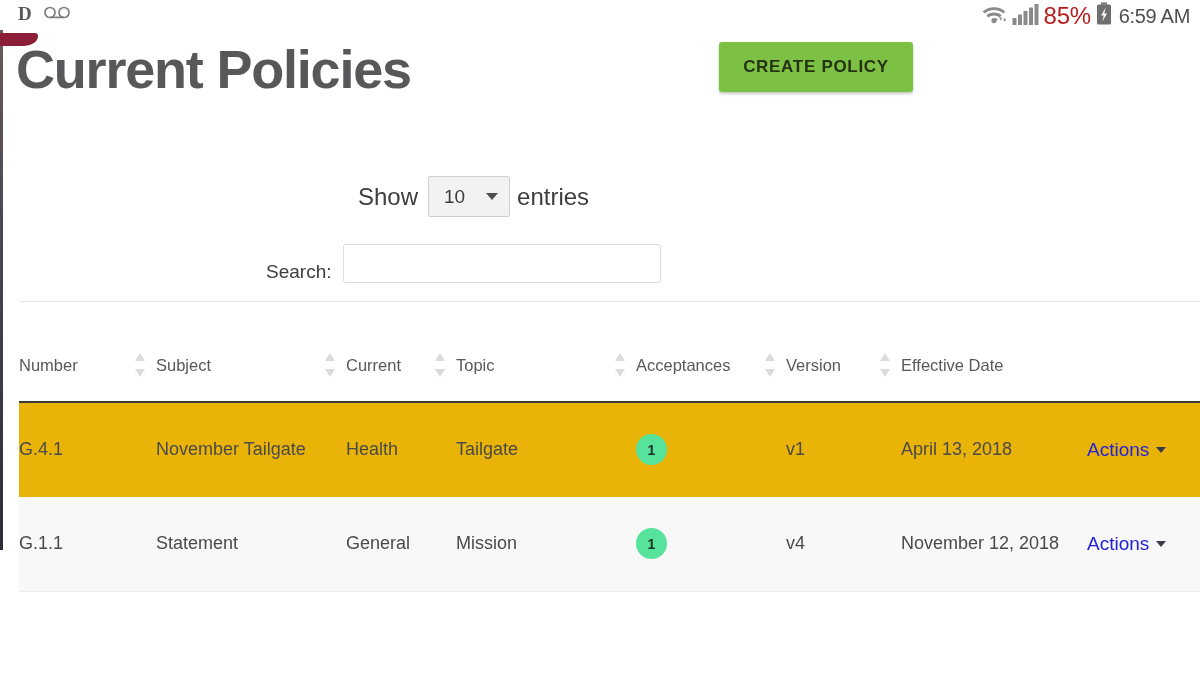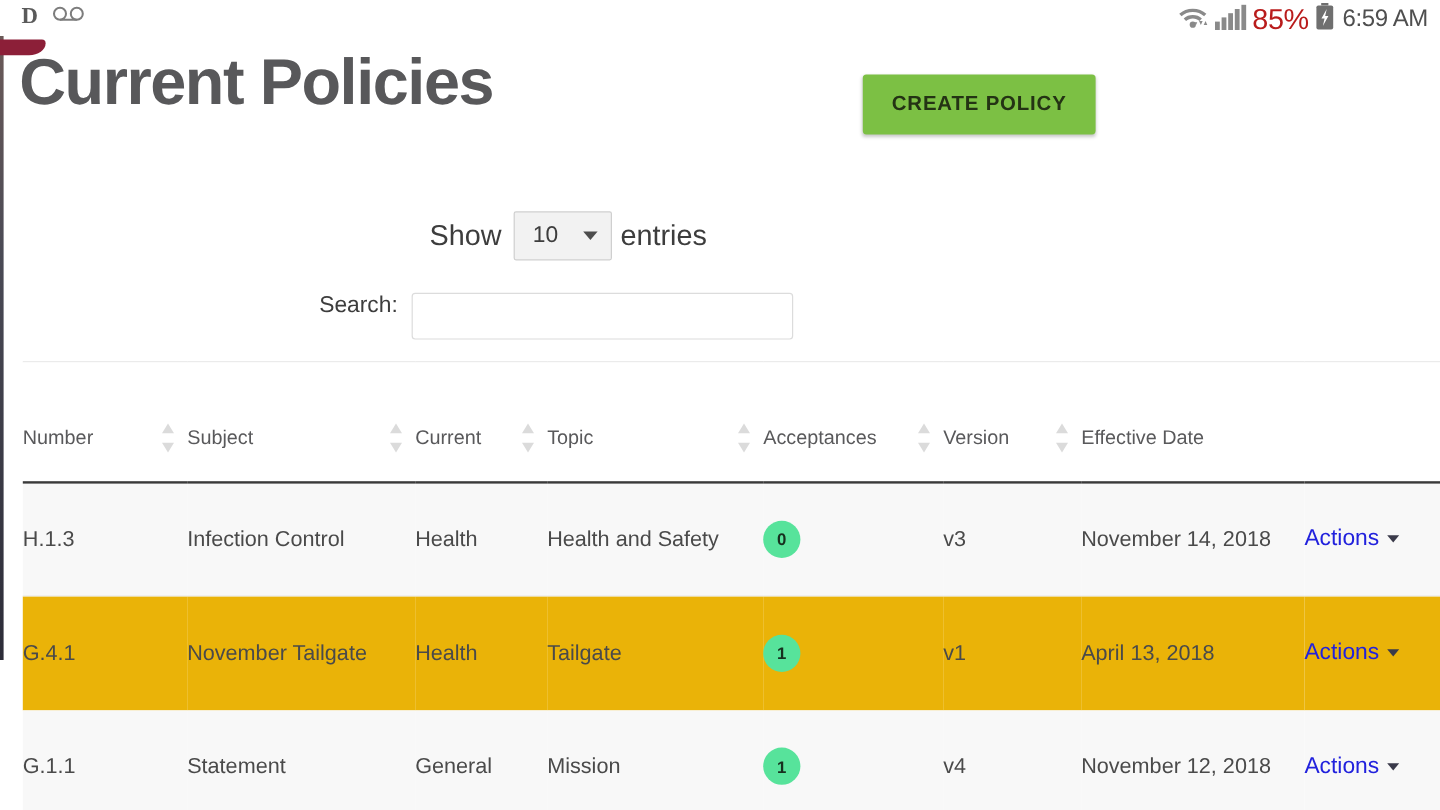--- a/index.html
+++ b/index.html
@@ -85,21 +85,21 @@
     font-weight: bold;
     color: #58585a;
     letter-spacing: -1.2px;
     line-height: 62px;
     white-space: nowrap;
   }
 
   
   .create-btn {
     position: absolute;
-    left: 719px; top: 62px;
+    left: 719px; top: 42px;
     width: 194px; height: 50px;
     background: #7cc044;
     border: none;
     border-radius: 3px;
     color: #243314;
     font-family: "Liberation Sans", sans-serif;
     font-size: 17px;
     font-weight: bold;
     letter-spacing: 0.7px;
     cursor: pointer;
@@ -141,21 +141,21 @@
     border-left: 6px solid transparent;
     border-right: 6px solid transparent;
     border-top: 7px solid #4d4d4d;
   }
 
   
   .search-row {
     position: absolute;
     left: 266px; top: 244px;
     display: flex;
-    align-items: flex-start;
+    align-items: flex-end;
   }
   .search-label {
     font-size: 19px;
     color: #3d3d3d;
     margin-right: 12px;
   }
   .search-input {
     width: 318px; height: 39px;
     border: 1px solid #dcdcdc;
     border-radius: 3px;
@@ -392,37 +392,20 @@
           <th>
             <span class="th-label">Effective Date</span>
           </th>
           <th>
             <span class="th-label"></span>
           </th>
         </tr>
       </thead>
       <tbody>
 
-        <tr class="odd">
-          <td class="c-number">H.1.3</td>
-          <td class="c-subject">Infection Control</td>
-          <td>Health</td>
-          <td>Health and Safety</td>
-          <td>
-            <span class="badge">0</span>
-          </td>
-          <td class="c-version">v3</td>
-          <td class="c-date">November 14, 2018</td>
-          <td>
-            <span class="actions-link">
-                <span>Actions</span>
-                <span class="actions-caret"></span>
-              </span>
-          </td>
-        </tr>
 
         <tr class="even">
           <td class="c-number">G.4.1</td>
           <td class="c-subject">November Tailgate</td>
           <td>Health</td>
           <td>Tailgate</td>
           <td>
             <span class="badge">1</span>
           </td>
           <td class="c-version">v1</td>

